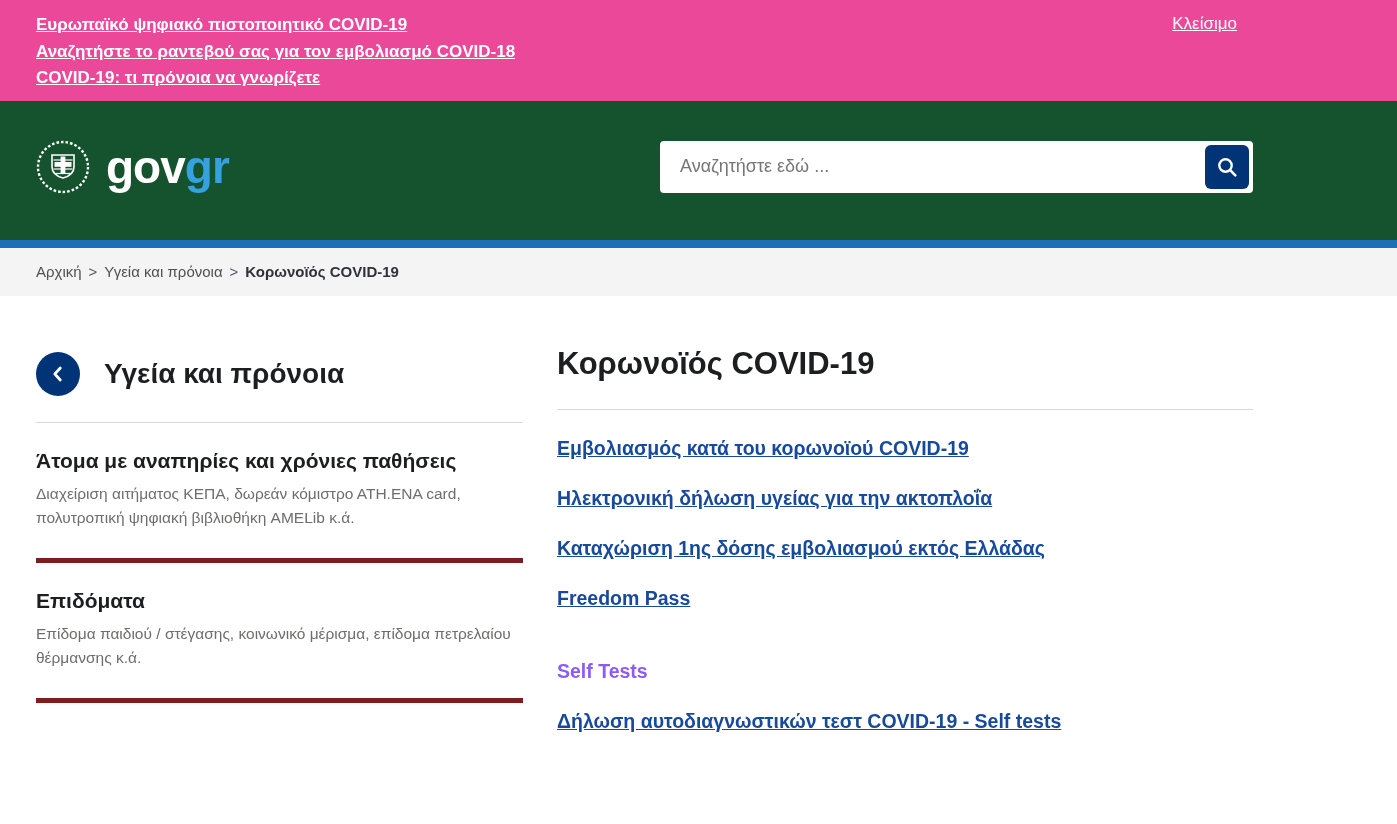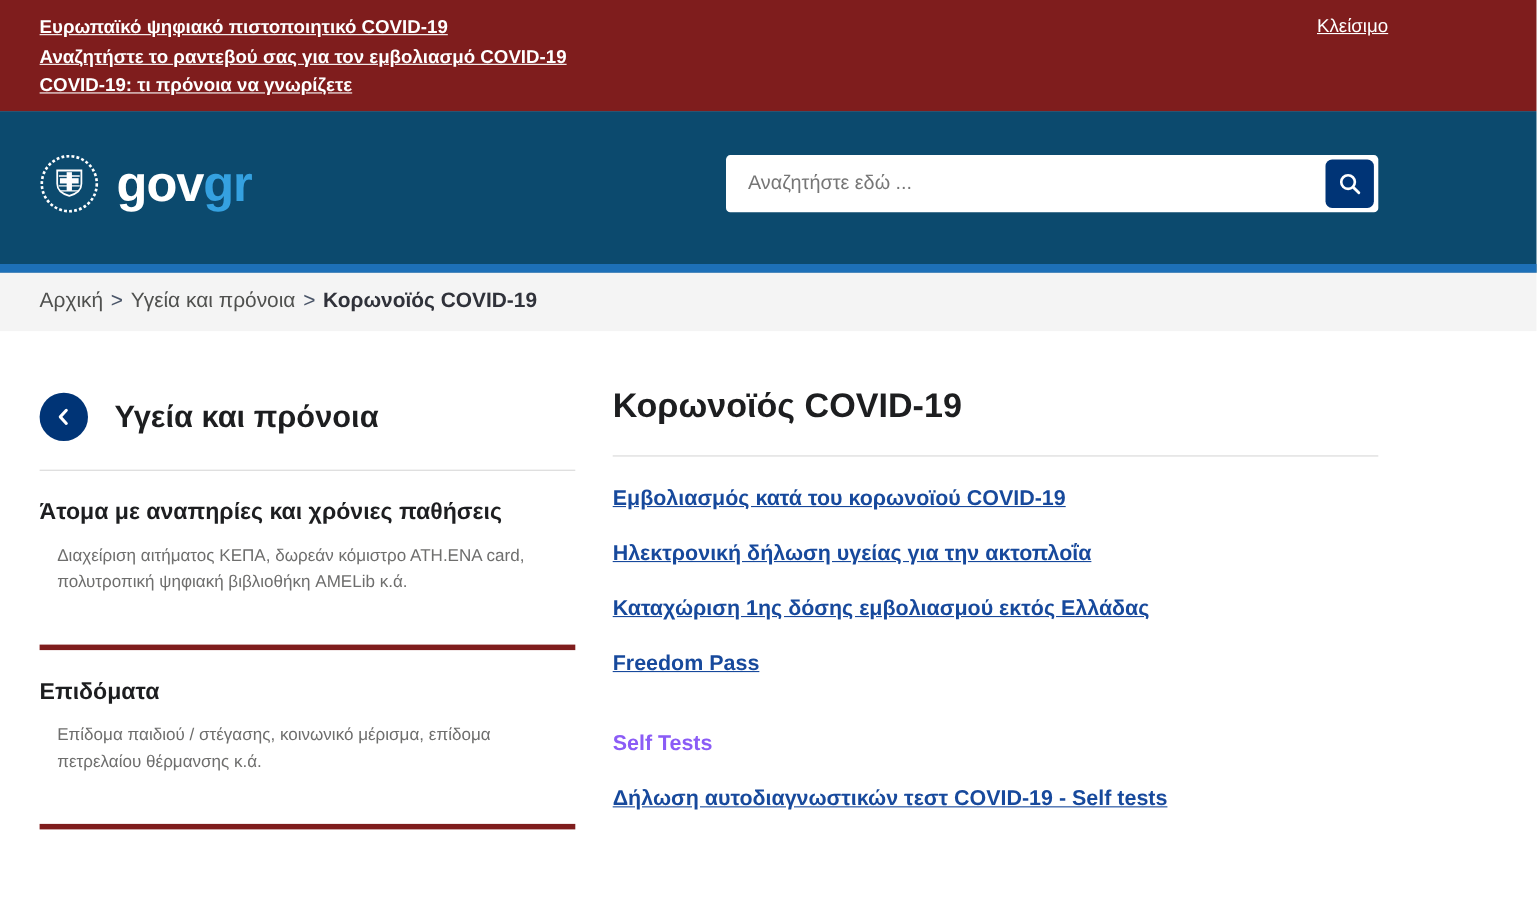--- a/index.html
+++ b/index.html
@@ -6,39 +6,39 @@
   html,body { margin:0; padding:0; }
   body {
     width:1397px; height:824px; overflow:hidden;
     font-family:"Liberation Sans", sans-serif;
     background:#ffffff; color:#1d1e20;
   }
 
   
   .alert {
     position:relative;
-    background:#7f1d1d;
+    background:#ec4899;
     padding:12px 144px 15px 36px;
     height:101px;
   }
   .alert-link {
     display:table;
     color:#ffffff; font-size:17px; font-weight:bold;
     text-decoration:underline; line-height:26.5px;
     cursor:pointer;
   }
   .alert-close {
-    position:absolute; top:14px; right:135px;
+    position:absolute; top:14px; right:160px;
     color:#ffffff; font-size:17px;
     text-decoration:underline; cursor:pointer;
   }
 
   
   .header {
-    background:#0c4a6e;
+    background:#14532d;
     border-bottom:8px solid #1d70b8;
     height:147px;
     display:flex; align-items:center; justify-content:space-between;
     padding:0 144px 8px 36px;
   }
   .logo { display:flex; align-items:center; gap:16px; cursor:pointer; text-decoration:none; }
   .logo-text { font-size:46px; font-weight:bold; letter-spacing:-1px; line-height:1; }
   .logo-gov { color:#ffffff; }
   .logo-gr  { color:#35a1e0; }
 
@@ -58,21 +58,21 @@
     width:44px; height:44px; flex:0 0 44px;
     background:#003476; border:none; border-radius:6px;
     display:flex; align-items:center; justify-content:center;
     cursor:pointer;
   }
 
   
   .breadcrumb {
     background:#f4f4f4;
     padding:15px 36px 16px;
-    font-size:19px; color:#50514f;
+    font-size:15px; color:#50514f;
   }
   .breadcrumb a { color:#50514f; text-decoration:none; cursor:pointer; }
   .crumb-sep { margin:0 7px; color:#4a5568; }
   .crumb-current { font-weight:bold; color:#30323a; }
 
   
   .content {
     display:flex; gap:34px;
     padding:48px 0 0 36px;
   }
@@ -95,21 +95,21 @@
   .side-item {
     padding:26px 0 28px;
     border-bottom:5px solid #7f1d1d;
     cursor:pointer;
   }
   .side-item-title {
     font-size:21px; font-weight:bold; color:#1d1e20;
     margin:0 0 9px;
   }
   .side-item-desc {
-    font-size:15.5px; color:#6e6e6d; line-height:1.55; margin:16px;
+    font-size:15.5px; color:#6e6e6d; line-height:1.55; margin:0;
   }
 
   
   .page-title { font-size:31px; font-weight:bold; color:#1d1e20; margin:2px 0 27px; }
   .main hr { border:none; border-top:1px solid #d8d8d8; margin:0; }
   .intro {
     font-size:17.5px; color:#33353b; line-height:1.55;
     margin:25px 0 12px;
   }
   .svc-link {
@@ -122,21 +122,21 @@
   .section-heading {
     font-size:19.5px; font-weight:bold; color:#8b5cf6;
     margin:50px 0 0;
   }
 </style>
 </head>
 <body>
 
 <div class="alert">
   <a class="alert-link">Ευρωπαϊκό ψηφιακό πιστοποιητικό COVID-19</a>
-  <a class="alert-link">Αναζητήστε το ραντεβού σας για τον εμβολιασμό COVID-19</a>
+  <a class="alert-link">Αναζητήστε το ραντεβού σας για τον εμβολιασμό COVID-18</a>
   <a class="alert-link">COVID-19: τι πρόνοια να γνωρίζετε</a>
   <a class="alert-close">Κλείσιμο</a>
 </div>
 
 <div class="header">
   <a class="logo">
     <span style="display:flex;">
       <svg width="54" height="54" viewBox="0 0 54 54" aria-hidden="true">
         <circle cx="27" cy="27" r="25" fill="none" stroke="#ffffff" stroke-width="2.4" stroke-dasharray="2.6 2"></circle>
         <path d="M16 15 h22 v12 q0 8 -11 11 q-11 -3 -11 -11 z" fill="none" stroke="#ffffff" stroke-width="1.6"></path>

